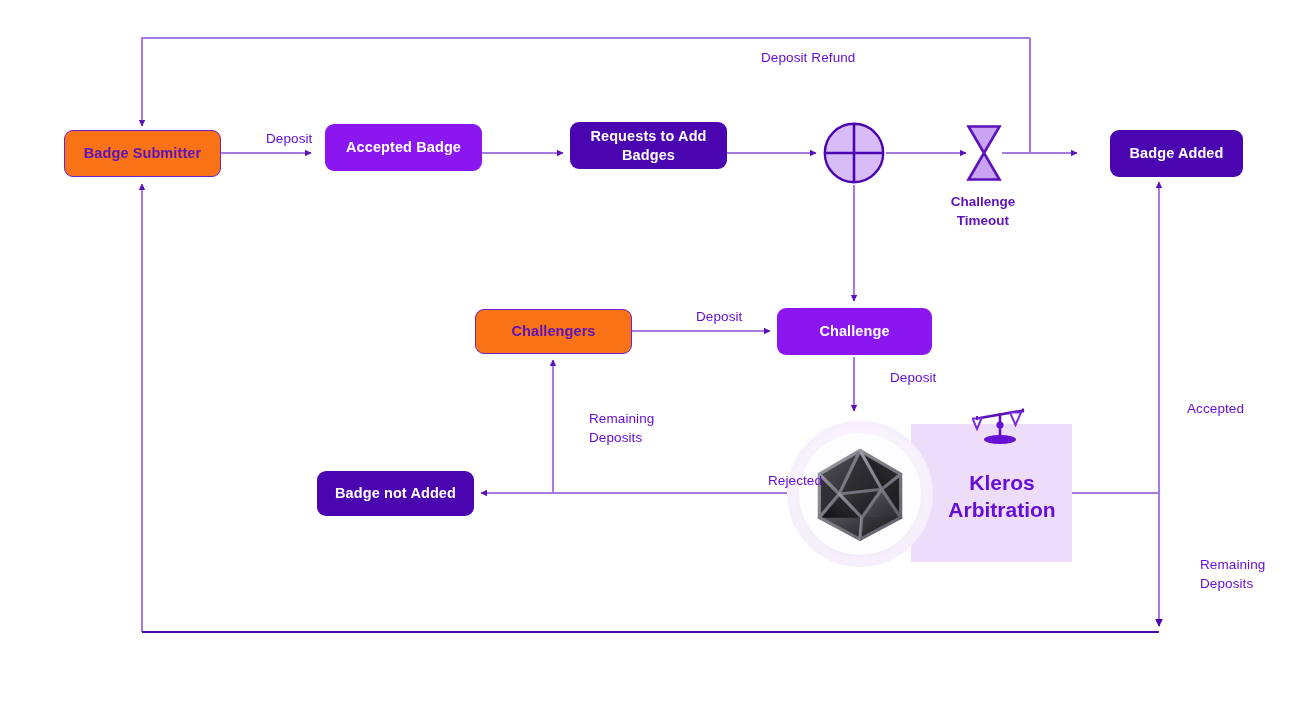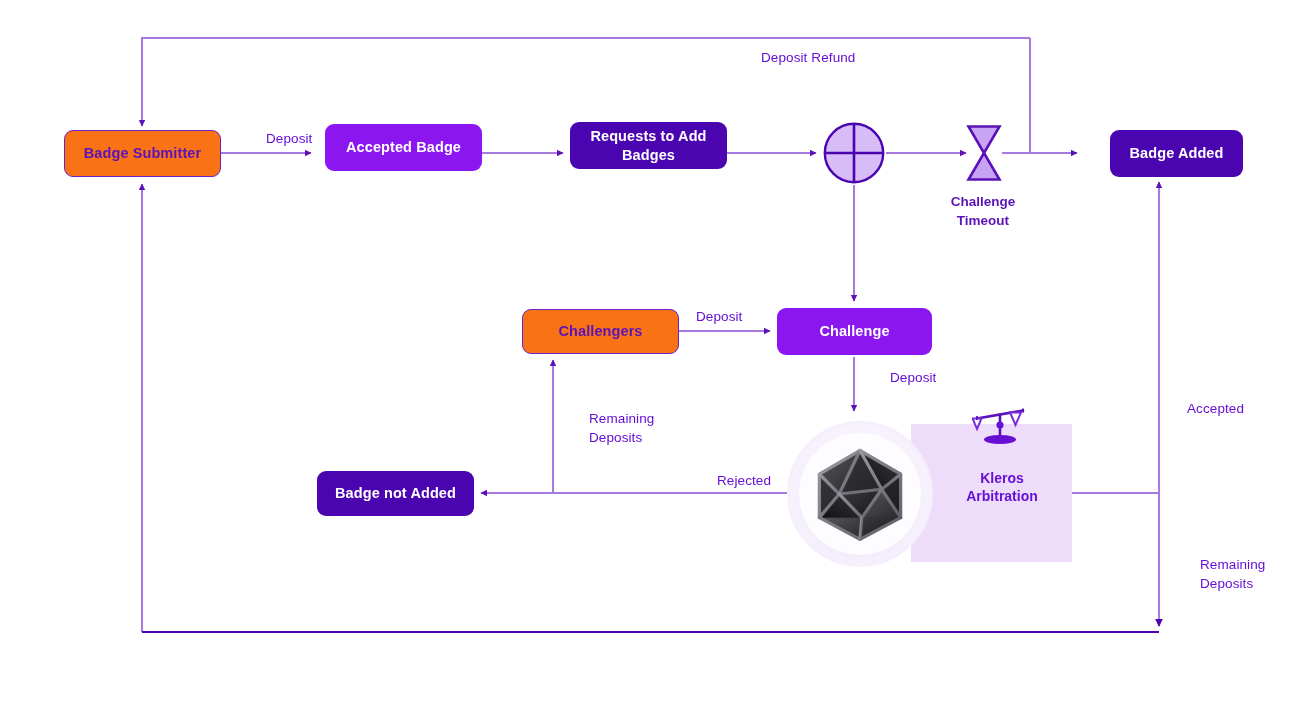--- a/index.html
+++ b/index.html
@@ -96,21 +96,21 @@
   }
 
   
   .kleros-panel {
     position: absolute;
     background: #eedcfb;
   }
   .kleros-text {
     position: absolute;
     color: #6610d6;
-    font-size: 14px;
+    font-size: 21px;
     font-weight: 700;
     line-height: 1.3;
     text-align: center;
     white-space: pre-line;
     width: 160px;
   }
   .scales {
     position: absolute;
     width: 56px;
     height: 46px;
@@ -195,21 +195,21 @@
 
   <div class="node outline" style="left:64px; top:130px; width:157px; height:47px;">Badge Submitter</div>
 
   <div class="node solid-bright" style="left:317px; top:124px; width:157px; height:47px;margin-left:8px;">Accepted Badge</div>
 
   <div class="node solid-dark" style="left:570px; top:122px; width:157px; height:47px;">Requests to Add
 Badges</div>
 
   <div class="node solid-dark" style="left:1082px; top:130px; width:133px; height:47px;margin-left:28px;">Badge Added</div>
 
-  <div class="node outline" style="left:475px; top:309px; width:157px; height:45px;margin-left:47px;">Challengers</div>
+  <div class="node outline" style="left:475px; top:309px; width:157px; height:45px;">Challengers</div>
 
   <div class="node solid-bright" style="left:777px; top:308px; width:155px; height:47px;">Challenge</div>
 
   <div class="node solid-dark" style="left:317px; top:471px; width:157px; height:45px;">Badge not Added</div>
 
   <div class="gateway" style="left:823px; top:122px;">
     <svg viewBox="0 0 62 62" width="62" height="62">
       <circle cx="31" cy="31" r="29.2" fill="#d8bcf7" stroke="#4a04b0" stroke-width="2.4"></circle>
       <line x1="31" y1="2" x2="31" y2="60" stroke="#4a04b0" stroke-width="2.6"></line>
       <line x1="2" y1="31" x2="60" y2="31" stroke="#4a04b0" stroke-width="2.6"></line>
@@ -299,21 +299,21 @@
   </div>
 
   <div class="elabel" style="left:733px; top:48px;">Deposit Refund</div>
 
   <div class="elabel" style="left:238px; top:129px;">Deposit</div>
 
   <div class="elabel" style="left:668px; top:307px;">Deposit</div>
 
   <div class="elabel" style="left:862px; top:368px;">Deposit</div>
 
-  <div class="elabel" style="left:644px; top:471px;padding-left:45px;">Rejected</div>
+  <div class="elabel" style="left:695px; top:471px;padding-left:45px;">Rejected</div>
 
   <div class="elabel" style="left:561px; top:409px;">Remaining
 Deposits</div>
 
   <div class="elabel" style="left:1159px; top:399px;">Accepted</div>
 
   <div class="elabel" style="left:1172px; top:555px;">Remaining
 Deposits</div>
 
 </div>

